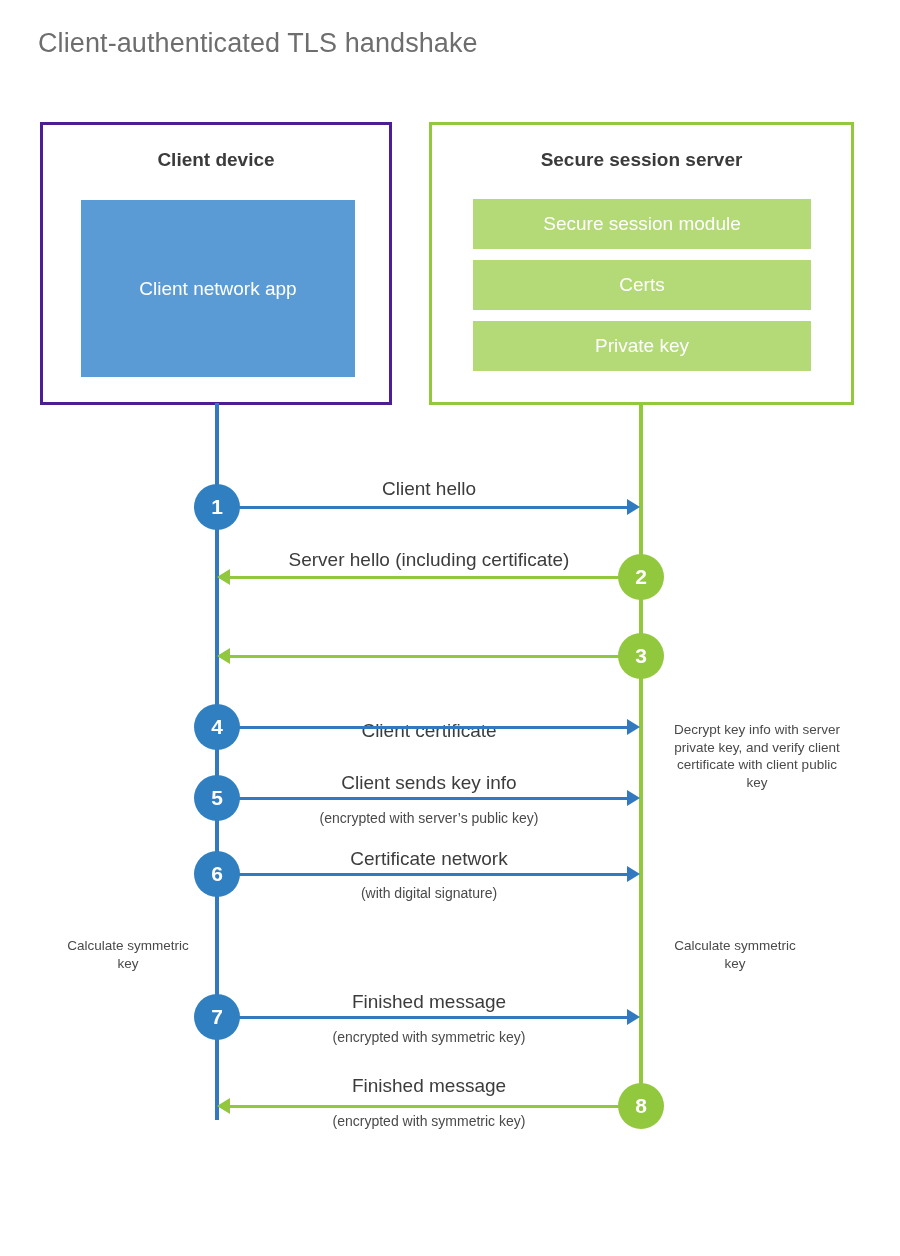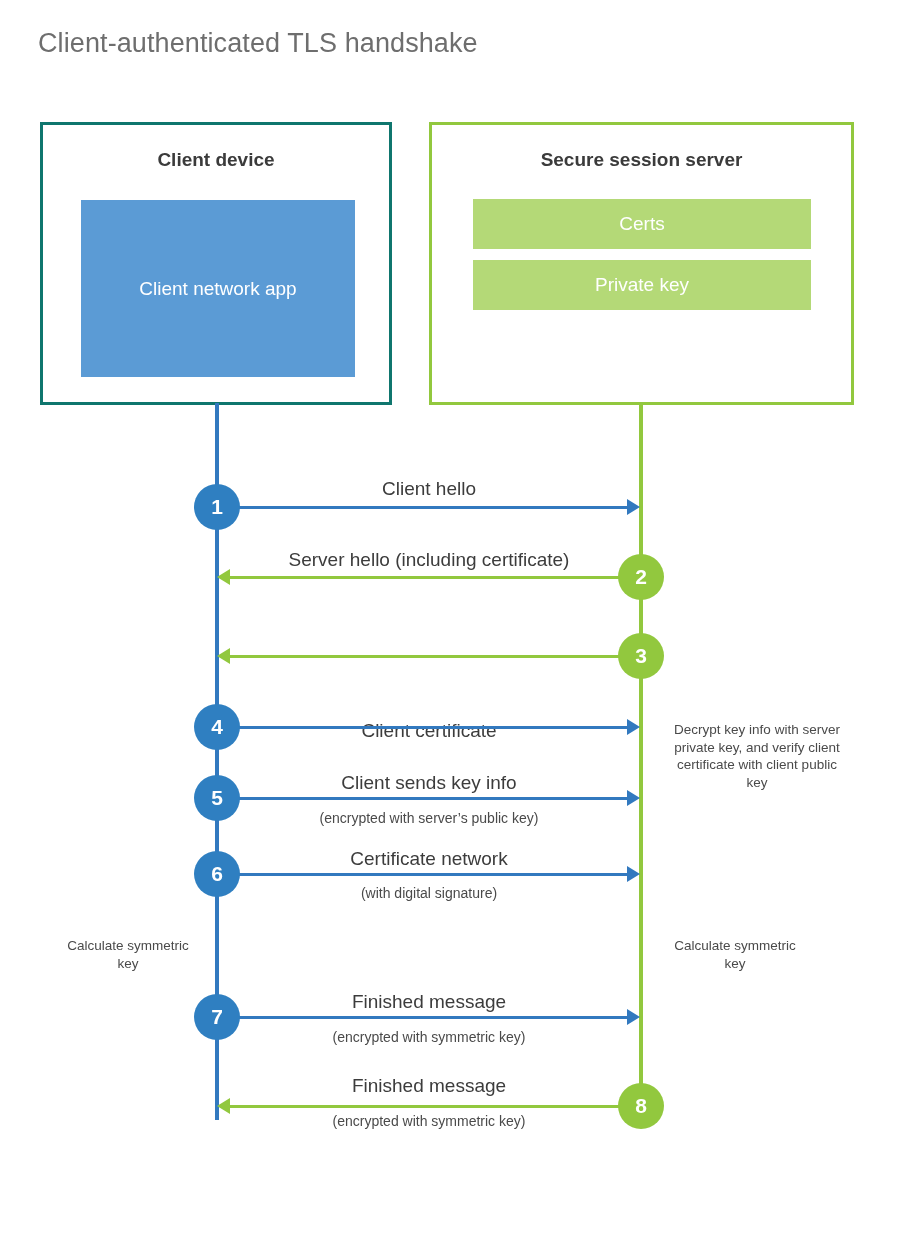--- a/index.html
+++ b/index.html
@@ -39,21 +39,21 @@
   .party-box {
     position: absolute;
     background: #ffffff;
     box-sizing: border-box;
   }
   .party-box.client {
     left: 40px;
     top: 122px;
     width: 352px;
     height: 283px;
-    border: 3px solid #0f766e;
+    border: 3px solid #4c1d95;
   }
   .party-box.server {
     left: 429px;
     top: 122px;
     width: 425px;
     height: 283px;
     border: 3px solid #92c83e;
   }
   .party-title {
     position: absolute;
@@ -209,20 +209,21 @@
   <div class="page-title">Client-authenticated TLS handshake</div>
 
   <div class="party-box client">
     <div class="party-title">Client device</div>
     <div class="client-app">Client network app</div>
   </div>
 
   <div class="party-box server">
     <div class="party-title">Secure session server</div>
     <div class="server-modules">
+      <div class="server-module">Secure session module</div>
       <div class="server-module">Certs</div>
       <div class="server-module">Private key</div>
     </div>
   </div>
 
   <div class="lifeline client-line"></div>
   <div class="lifeline server-line"></div>
 
   <div class="msg-label" style="left:217px; top:478px; width:424px;">Client hello</div>
   <div class="msg-line blue" style="left:217px; top:506px; width:411px;"></div>

